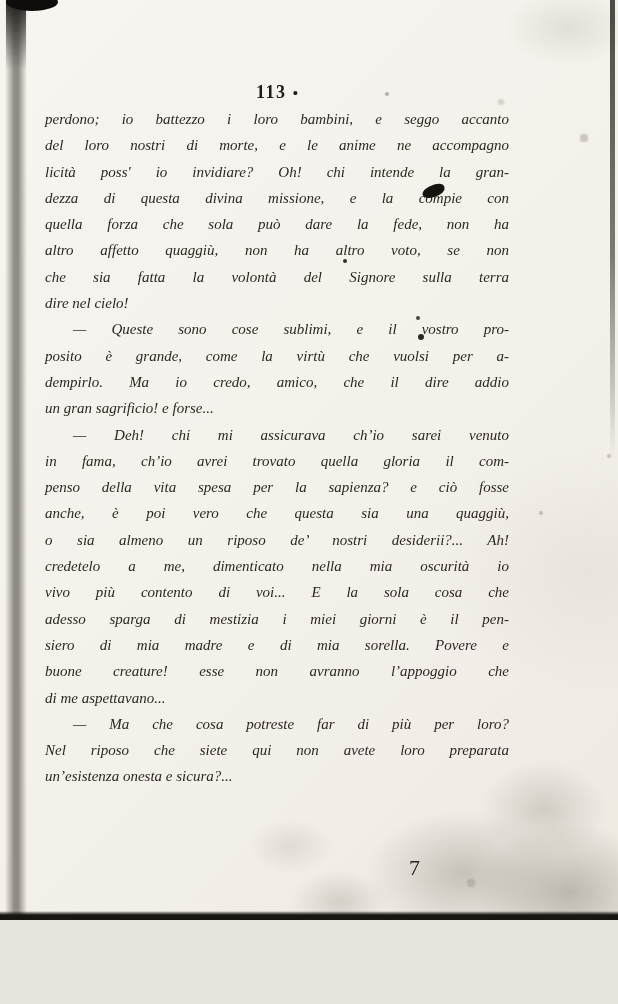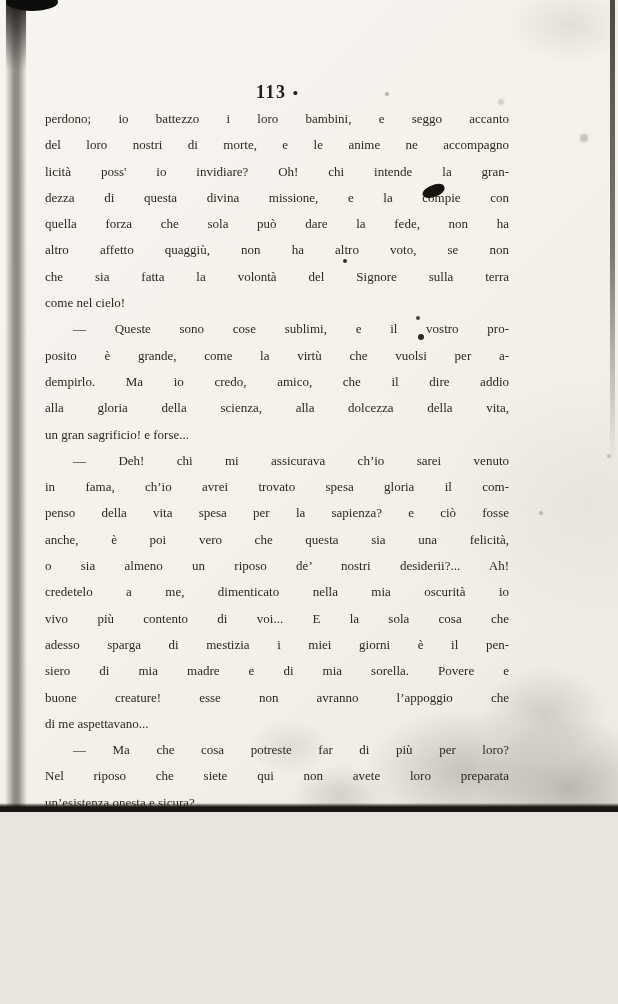--- a/index.html
+++ b/index.html
@@ -1,18 +1,18 @@
 <!DOCTYPE html>
 <html style="--paper: #f4f1eb; --ink: #2b2721;"><head>
 <meta charset="utf-8">
 <style>
   html,body{margin:0;padding:0;background:#e8e5df;}
   .scan-page{
     position:relative;
-    width:618px;height:812px;
+    width:618px;height:920px;
     overflow:hidden;
     font-family:"Liberation Serif","DejaVu Serif",serif;
     color:var(--ink,#2b2721);
     background:
       radial-gradient(90px 55px at 92% 3%, rgba(190,186,178,.35), rgba(190,186,178,0) 70%),
       radial-gradient(140px 90px at 75% 95%, rgba(148,142,132,.45), rgba(148,142,132,0) 70%),
       radial-gradient(130px 100px at 92% 97%, rgba(138,132,122,.50), rgba(138,132,122,0) 70%),
       radial-gradient(90px 70px at 88% 88%, rgba(152,146,136,.35), rgba(152,146,136,0) 70%),
       radial-gradient(70px 45px at 55% 98%, rgba(158,152,142,.35), rgba(158,152,142,0) 70%),
       radial-gradient(220px 180px at 95% 62%, rgba(200,196,188,.22), rgba(200,196,188,0) 70%),
@@ -66,21 +66,21 @@
   }
   
   .page-header{
     position:absolute;left:45px;top:82px;width:464px;
     text-align:center;font-size:18px;font-weight:700;
     letter-spacing:1.5px;color:#201d18;
   }
   .page-header .dot{font-size:15px;letter-spacing:0;}
   .text-block{
     position:absolute;left:45px;top:106px;width:464px;
-    font-size:13px;line-height:26.3px;
+    font-size:15px;line-height:26.3px;font-style:italic;
   }
   .line{
     text-align:justify;
     text-align-last:justify;
     white-space:normal;
   }
   .line.indent{text-indent:28px;}
   .line.end{text-align-last:left;}
   .signature-mark{
     position:absolute;left:409px;top:855px;
@@ -106,30 +106,29 @@
   </div>
 
   <div class="text-block">
       <div class="line full">perdono; io battezzo i loro bambini, e seggo accanto</div>
       <div class="line full">del loro nostri di morte, e le anime ne accompagno</div>
       <div class="line full">licità poss' io invidiare? Oh! chi intende la gran-</div>
       <div class="line full">dezza di questa divina missione, e la compie con</div>
       <div class="line full">quella forza che sola può dare la fede, non ha</div>
       <div class="line full">altro affetto quaggiù, non ha altro voto, se non</div>
       <div class="line full">che sia fatta la volontà del Signore sulla terra</div>
-      <div class="line end">come nel cielo!</div>
+      <div class="line end">dire nel cielo!</div>
       <div class="line indent">— Queste sono cose sublimi, e il vostro pro-</div>
       <div class="line full">posito è grande, come la virtù che vuolsi per a-</div>
       <div class="line full">dempirlo. Ma io credo, amico, che il dire addio</div>
-      <div class="line full">alla gloria della scienza, alla dolcezza della vita,</div>
       <div class="line end">un gran sagrificio! e forse...</div>
       <div class="line indent">— Deh! chi mi assicurava ch’io sarei venuto</div>
-      <div class="line full">in fama, ch’io avrei trovato spesa gloria il com-</div>
+      <div class="line full">in fama, ch’io avrei trovato quella gloria il com-</div>
       <div class="line full">penso della vita spesa per la sapienza? e ciò fosse</div>
-      <div class="line full">anche, è poi vero che questa sia una felicità,</div>
+      <div class="line full">anche, è poi vero che questa sia una quaggiù,</div>
       <div class="line full">o sia almeno un riposo de’ nostri desiderii?... Ah!</div>
       <div class="line full">credetelo a me, dimenticato nella mia oscurità io</div>
       <div class="line full">vivo più contento di voi... E la sola cosa che</div>
       <div class="line full">adesso sparga di mestizia i miei giorni è il pen-</div>
       <div class="line full">siero di mia madre e di mia sorella. Povere e</div>
       <div class="line full">buone creature! esse non avranno l’appoggio che</div>
       <div class="line end">di me aspettavano...</div>
       <div class="line indent">— Ma che cosa potreste far di più per loro?</div>
       <div class="line full">Nel riposo che siete qui non avete loro preparata</div>
       <div class="line end">un’esistenza onesta e sicura?...</div>

